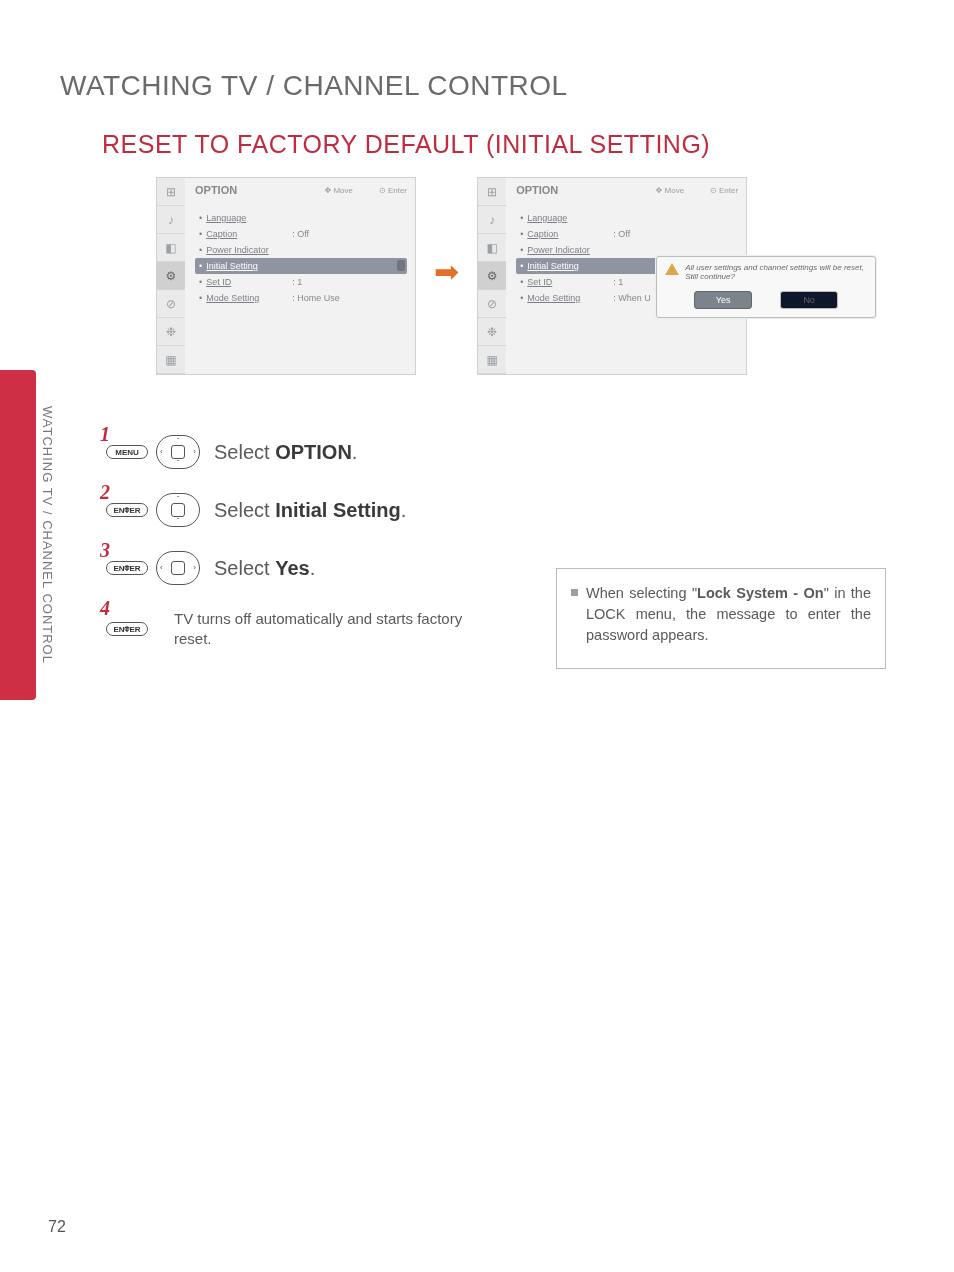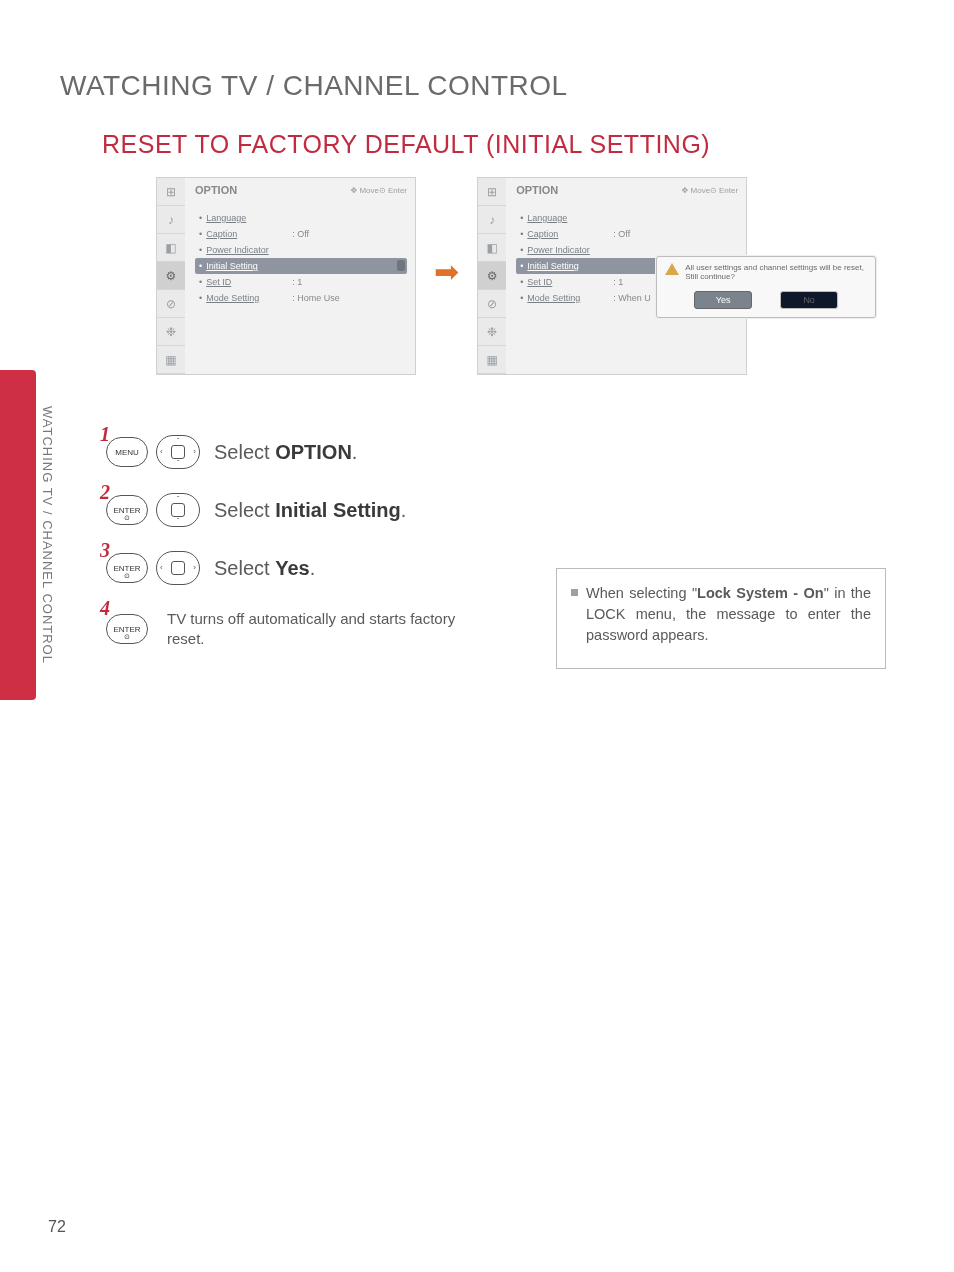--- a/index.html
+++ b/index.html
@@ -106,21 +106,21 @@
     display: flex;
     justify-content: space-between;
     align-items: center;
     font-size: 11px;
     font-weight: bold;
     color: #888;
     padding-bottom: 8px;
   }
   .menu-title-row .hints {
     display: flex;
-    gap: 0;
+    gap: 26px;
     font-size: 8px;
     font-weight: normal;
     color: #9aa0a6;
   }
   .menu-list {
     margin-top: 6px;
     font-size: 9px;
     color: #7a7f85;
   }
   .menu-row-item {
@@ -166,20 +166,21 @@
     border-radius: 3px;
     padding: 6px 8px 8px 8px;
     font-size: 8px;
     color: #6a6a6a;
     box-shadow: 0 0 0 1px #eee;
     z-index: 5;
   }
   .dialog-box .dlg-top {
     display: flex; gap: 6px; align-items: flex-start;
     margin-bottom: 10px;
+    font-style: italic;
   }
   .dialog-box .warn-icon {
     width: 14px; height: 12px;
     border-left: 7px solid transparent;
     border-right: 7px solid transparent;
     border-bottom: 12px solid #d9a84a;
     position: relative;
     flex-shrink: 0;
   }
   .dlg-btns {
@@ -221,25 +222,25 @@
     font-weight: bold;
     color: #c22b3f;
     font-family: Georgia, serif;
   }
   .key {
     display: inline-flex;
     align-items: center;
     justify-content: center;
     border: 1.5px solid #555;
     border-radius: 20px;
-    height: 30px;
+    height: 14px;
     min-width: 42px;
     padding: 0 6px;
     font-size: 8px;
-    font-weight: normal;
+    font-weight: bold;
     color: #333;
     background: #fff;
     position: relative;
   }
   .key.enter::after {
     content: "⊙";
     font-size: 7px;
     position: absolute;
     bottom: 2px;
     left: 50%;
@@ -279,21 +280,21 @@
     font-size: 20px;
     color: #5a5a5a;
     margin-left: 6px;
   }
   .step-text b { color: #3a3a3a; }
   .step4-text {
     font-size: 15px;
     color: #5a5a5a;
     max-width: 290px;
     line-height: 1.35;
-    margin-left: 11px;
+    margin-left: 18px;
   }
 
   
   .info-box {
     position: absolute;
     left: 556px;
     top: 568px;
     width: 330px;
     border: 1px solid #bbb;
     padding: 14px 14px;

